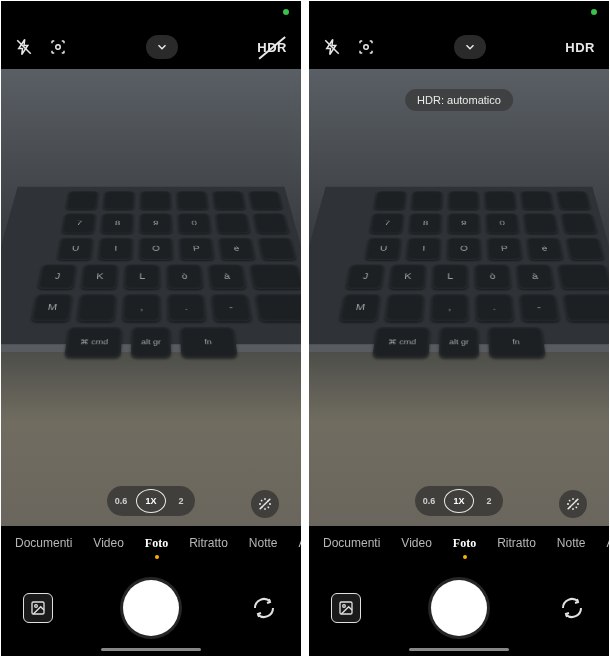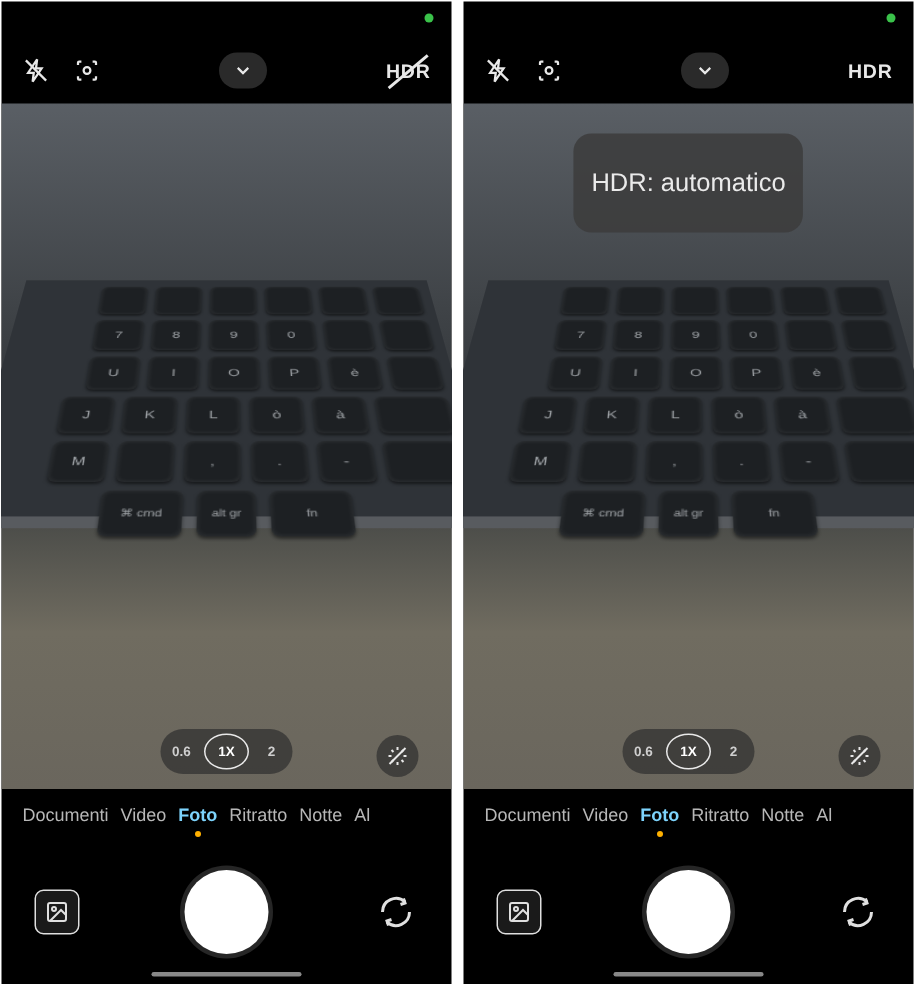--- a/index.html
+++ b/index.html
@@ -117,22 +117,22 @@
     height: 38%;
     background: linear-gradient(180deg, #4d4e4a 0%, #706c60 40%, #6a665d 100%);
   }
   .toast {
     position: absolute;
     top: 20px;
     left: 50%;
     transform: translateX(-50%);
     background: rgba(60,60,60,0.85);
     color: #eaeaea;
-    font-size: 17px;
-    padding: 23px 12px;
+    font-size: 11px;
+    padding: 5px 12px;
     border-radius: 12px;
     white-space: nowrap;
   }
   .zoom-row {
     position: absolute;
     bottom: 10px;
     left: 0; right: 0;
     display: flex;
     align-items: center;
     justify-content: center;
@@ -174,33 +174,34 @@
     justify-content: center;
     position: absolute;
     right: 22px;
     bottom: 8px;
     color: #e8e8e8;
   }
   .modes {
     height: 34px;
     display: flex;
     align-items: center;
-    gap: 8px;
+    gap: 21px;
     overflow: hidden;
     padding: 0 14px;
   }
   .mode {
     color: #b7b7b7;
     font-size: 12px;
     white-space: nowrap;
     position: relative;
   }
   .mode.active {
-    color: #7dd3fc;
+    color: #ffffff;
     font-weight: 600;
+    font-family: Liberation Serif, serif;
   }
   .mode.active::after {
     content: '';
     position: absolute;
     left: 50%;
     bottom: -8px;
     transform: translateX(-50%);
     width: 4px; height: 4px;
     background: #ffb000;
     border-radius: 50%;

